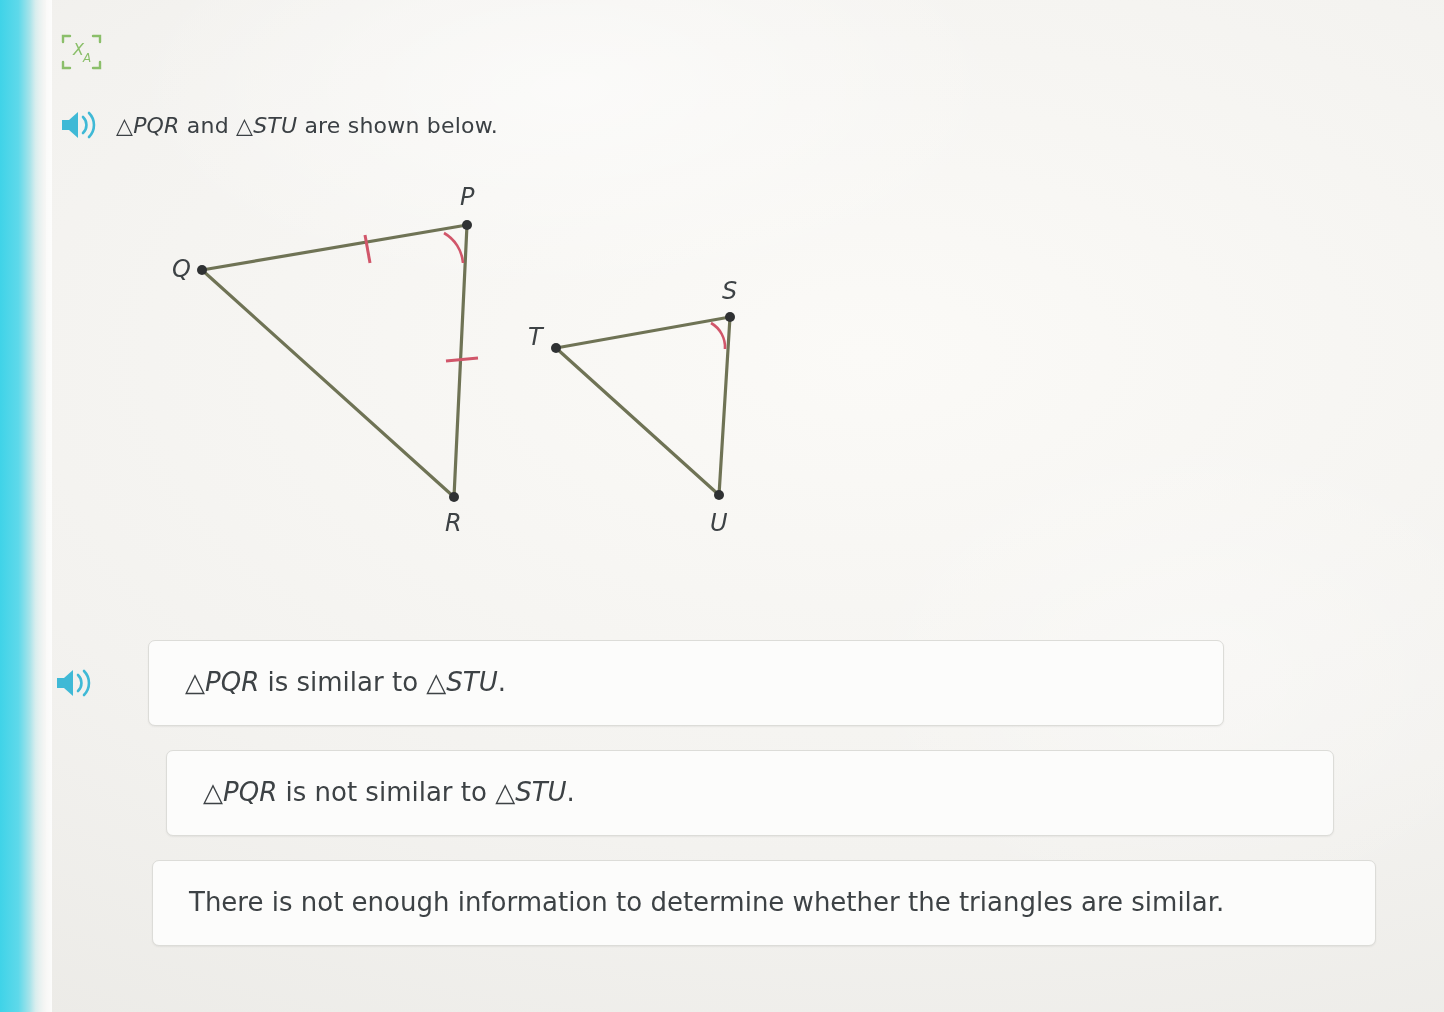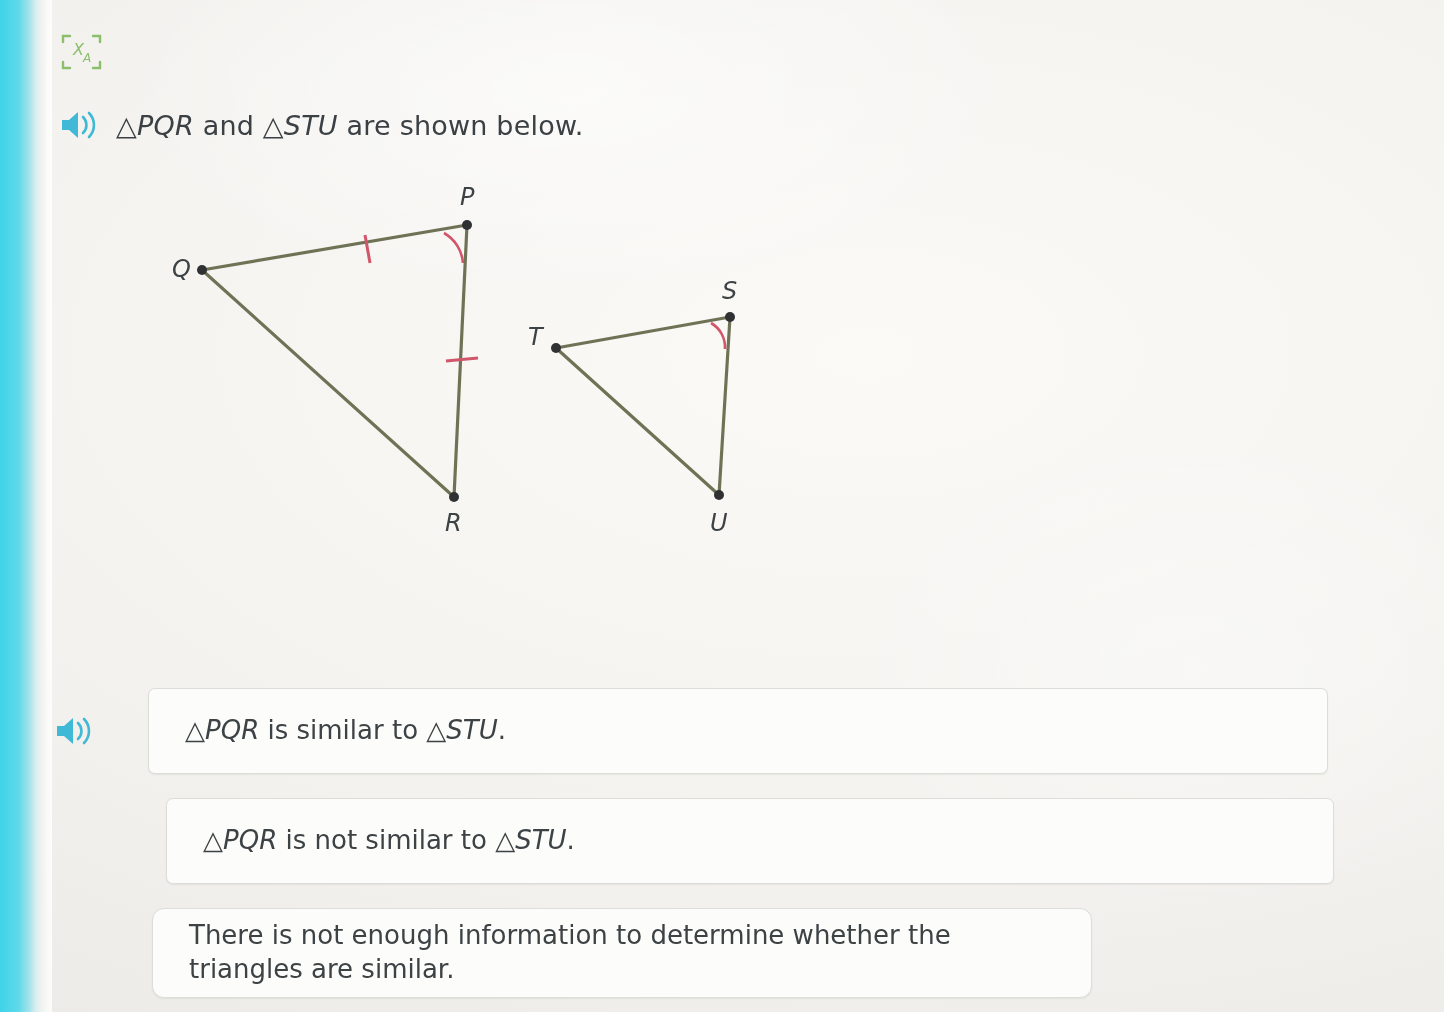--- a/index.html
+++ b/index.html
@@ -70,21 +70,21 @@
   }
 
   .q-row {
     position: absolute;
     left: 6px; top: 108px;
     display: flex;
     align-items: center;
     gap: 14px;
   }
   .q-text {
-    font-size: 27px;
+    font-size: 22px;
     color: #3b4044;
     letter-spacing: .2px;
   }
   .q-text i { font-style: italic; }
 
   .figure {
     position: absolute;
     left: 30px; top: 165px;
     width: 740px; height: 390px;
   }
@@ -118,23 +118,23 @@
     padding: 10px 26px 10px 36px;
     margin-bottom: 24px;
     box-sizing: border-box;
   }
   .option .label {
     font-size: 26px;
     color: #3d4245;
     line-height: 1.3;
   }
   .option .label i { font-style: italic; }
-  .option-1 { width: 1180px; margin-top: 48px; }
+  .option-1 { width: 1076px; }
   .option-2 { width: 1168px; margin-left: 18px; }
-  .option-3 { width: 940px; margin-left: 4px; border-radius: 12px; }
+  .option-3 { width: 1224px; margin-left: 4px; }
 
   .opt-speaker {
     position: absolute;
     left: -96px;
     top: 50%;
     transform: translateY(-50%);
   }
 </style>
 </head>
 <body>

